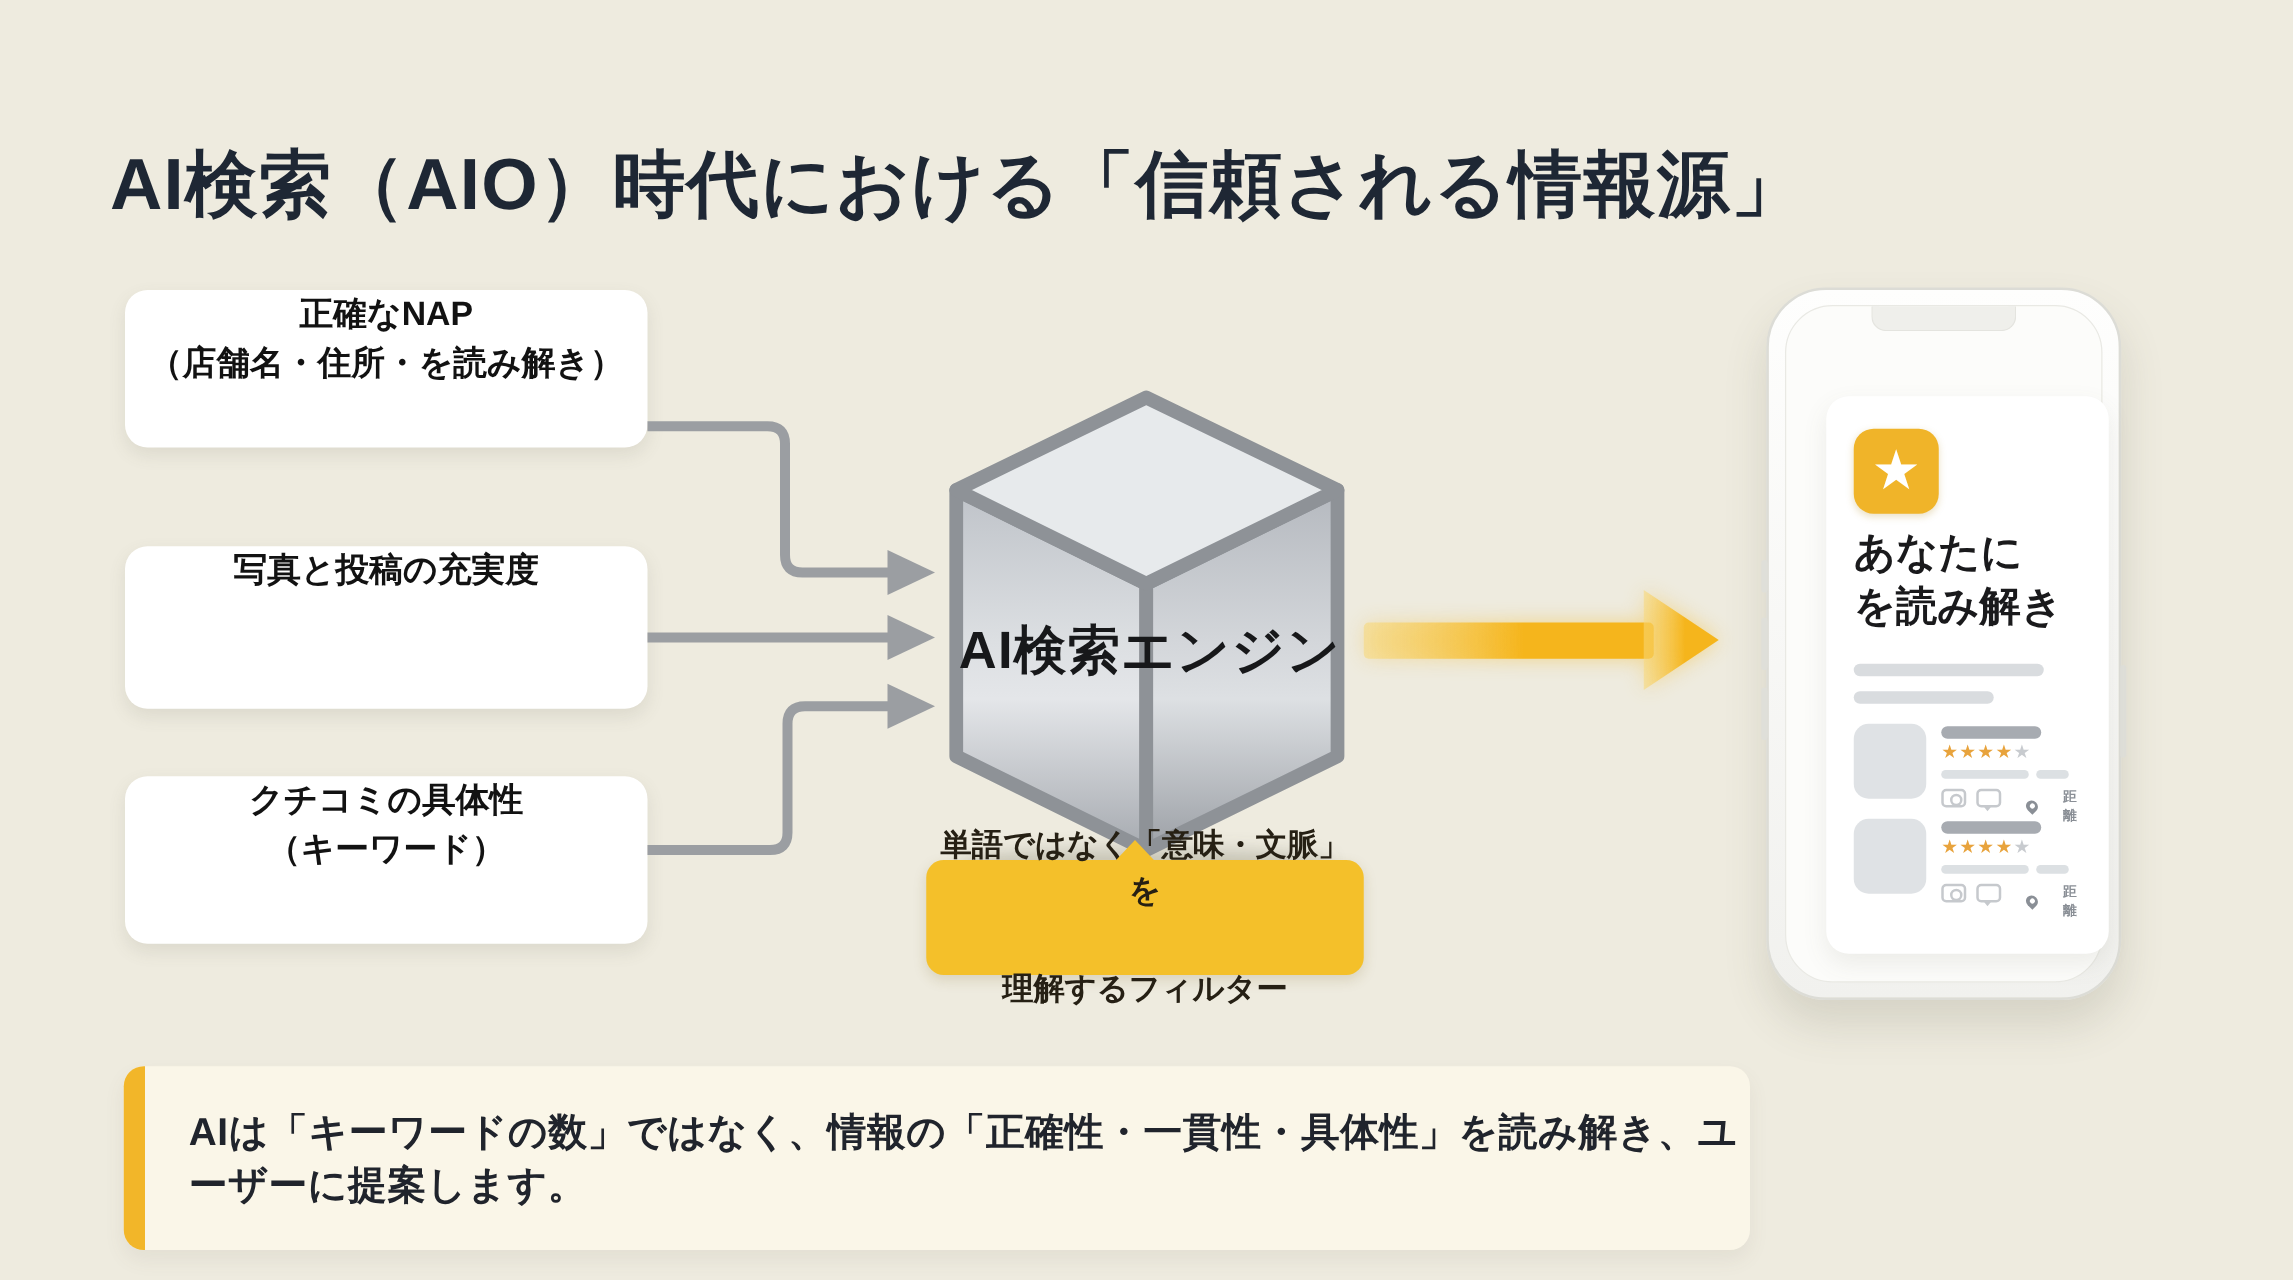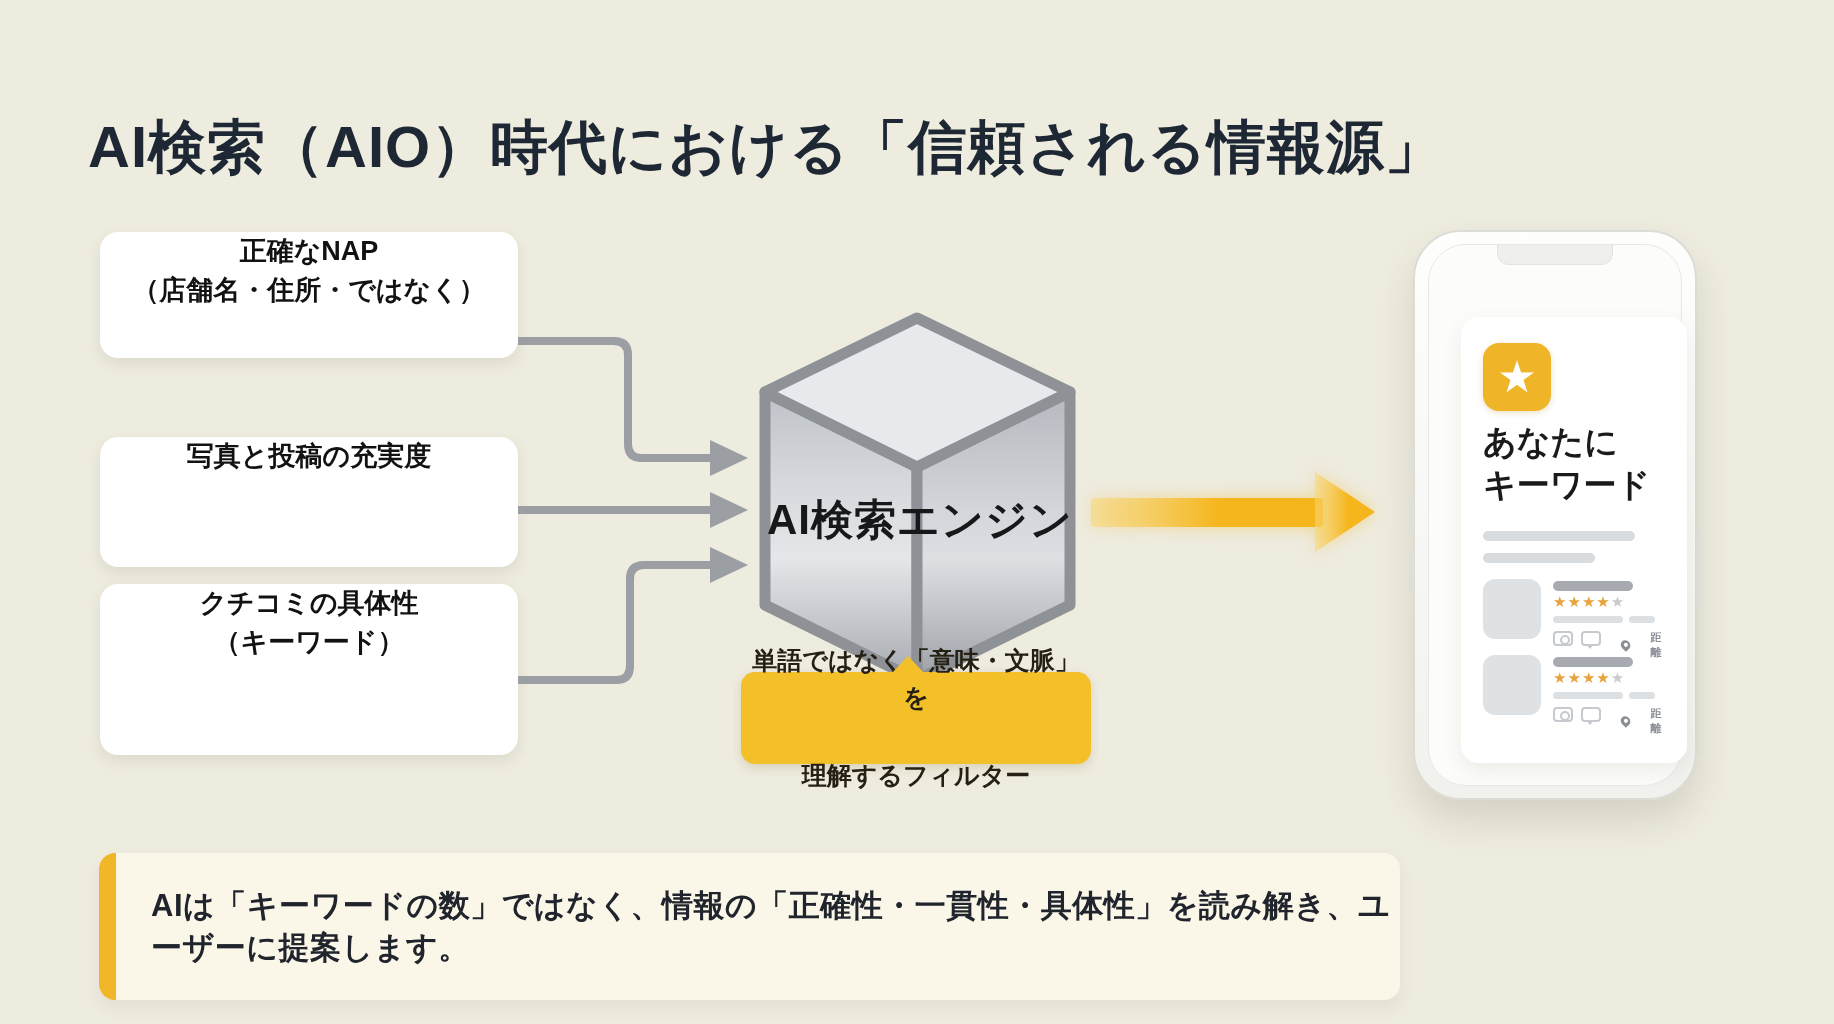--- a/index.html
+++ b/index.html
@@ -10,32 +10,32 @@
   .main-title{position:absolute;left:88px;top:70px;width:1600px;
     font-size:58px;font-weight:900;color:#1E2734;letter-spacing:1px;}
 
   
   .src-box{position:absolute;left:100px;width:418px;background:#FFFFFF;border-radius:18px;
     box-shadow:0 6px 14px rgba(100,95,80,.12);display:flex;flex-direction:column;
     align-items:center;text-align:center;}
   .src-box .l1,.src-box .l2{font-size:27px;font-weight:800;color:#121212;line-height:1.45;}
   #src1{top:232px;height:126px;}
   #src2{top:437px;height:130px;}
-  #src3{top:584px;height:171px;}
+  #src3{top:621px;height:134px;}
 
   
   #connector-layer{position:absolute;left:0;top:0;pointer-events:none;}
 
   
   #cube-layer{position:absolute;left:740px;top:295px;pointer-events:none;}
   .engine-label{position:absolute;left:740px;top:492px;width:360px;text-align:center;
     font-size:42px;font-weight:700;color:#17181A;letter-spacing:1px;}
 
   
-  .engine-tooltip{position:absolute;left:741px;top:672px;width:350px;height:92px;
+  .engine-tooltip{position:absolute;left:741px;top:688px;width:350px;height:92px;
     background:#F4C02A;border-radius:14px;display:flex;flex-direction:column;
     align-items:center;justify-content:center;text-align:center;
     box-shadow:0 4px 10px rgba(120,100,30,.18);gap:40px;}
   .engine-tooltip:before{content:"";position:absolute;top:-16px;left:150px;width:0;height:0;
     border-left:17px solid transparent;border-right:17px solid transparent;
     border-bottom:18px solid #F4C02A;}
   .engine-tooltip .tl{font-size:25px;font-weight:800;color:#262014;line-height:1.5;}
 
   
   #flow-arrow{position:absolute;left:1085px;top:455px;pointer-events:none;
@@ -96,21 +96,21 @@
 </style>
 </head>
 <body>
 
 <div id="canvas">
 
   <h1 class="main-title">AI検索（AIO）時代における「信頼される情報源」</h1>
 
   <div class="src-box" id="src1">
     <div class="l1">正確なNAP</div>
-    <div class="l2">（店舗名・住所・ではなく）</div>
+    <div class="l2">（店舗名・住所・を読み解き）</div>
   </div>
   <div class="src-box" id="src2">
     <div class="l1">写真と投稿の充実度</div>
   </div>
   <div class="src-box" id="src3">
     <div class="l1">クチコミの具体性</div>
     <div class="l2">（キーワード）</div>
   </div>
 
   <svg id="connector-layer" width="1834" height="1024" viewBox="0 0 1834 1024">
@@ -178,21 +178,21 @@
     <div class="side-btn sb-l3"></div>
     <div class="side-btn sb-r1"></div>
     <div class="phone-screen">
       <div class="phone-notch"></div>
       <div class="result-card">
         <div class="app-icon">
           <span>★</span>
         </div>
         <div class="phone-headline">
           <div>あなたに</div>
-          <div>キーワード</div>
+          <div>を読み解き</div>
         </div>
         <div class="ph-bar ph-bar1"></div>
         <div class="ph-bar ph-bar2"></div>
 
         <div class="result-item" id="res1">
           <div class="thumb"></div>
           <div class="ri-title"></div>
           <div class="ri-stars"><span class="gold">★★★★</span><span class="gray">★</span></div>
           <div class="ri-bar-a"></div>
           <div class="ri-bar-b"></div>

